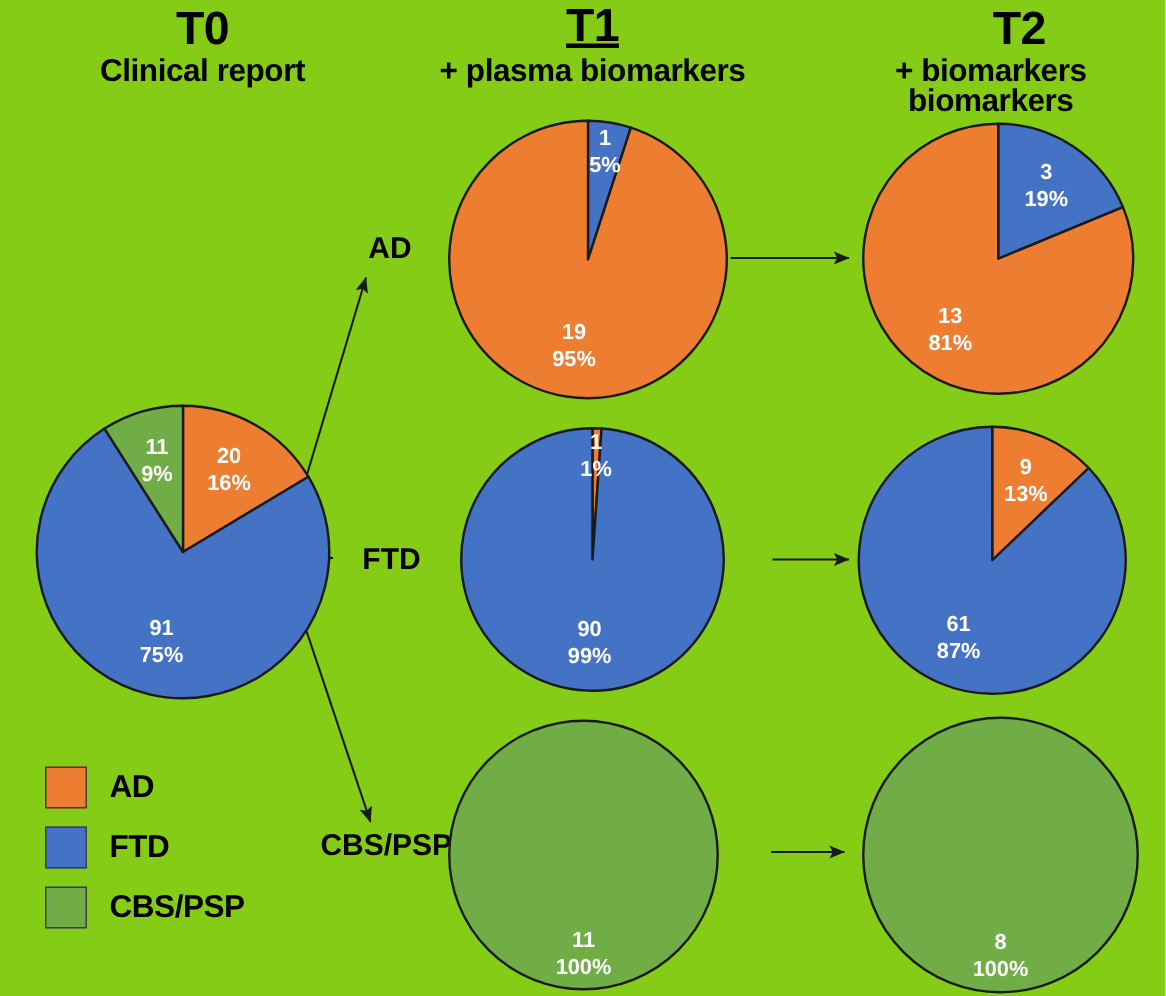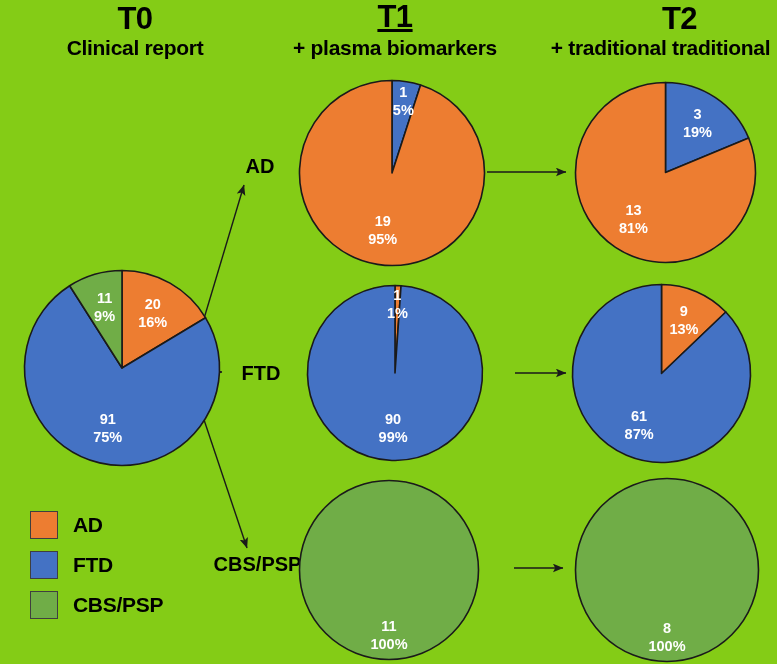--- a/index.html
+++ b/index.html
@@ -93,21 +93,21 @@
 
 <div id="figure">
 
   <div class="col-header col-title" style="left:30px; top:2px; width:210px;">T0</div>
   <div class="col-header col-sub" style="left:25px; top:38px; width:220px;">Clinical report</div>
 
   <div class="col-header col-title" style="left:290px; top:0; width:210px;text-decoration:underline;">T1</div>
   <div class="col-header col-sub" style="left:280px; top:38px; width:230px;text-align:center;">+ plasma biomarkers</div>
 
   <div class="col-header col-title" style="left:572px; top:2px; width:215px;">T2</div>
-  <div class="col-header col-sub" style="left:544px; top:38px; width:233px;">+ traditional traditional</div>
+  <div class="col-header col-sub" style="left:544px; top:38px; width:233px;">+ biomarkers biomarkers</div>
 
   <div class="row-label" style="left:230px; top:155px; width:60px;">AD</div>
   <div class="row-label" style="left:228px; top:362px; width:66px;">FTD</div>
   <div class="row-label" style="left:195px; top:553px; width:125px;">CBS/PSP</div>
 
   <svg class="arrows" viewBox="0 0 777 664" xmlns="http://www.w3.org/2000/svg">
     <defs>
       <marker id="ah" markerWidth="9" markerHeight="9" refX="7.2" refY="3.1" orient="auto" markerUnits="strokeWidth">
         <path d="M0,0 L7.4,3.1 L0,6.2 L1.6,3.1 Z" fill="#1a1a1a"></path>
       </marker>

